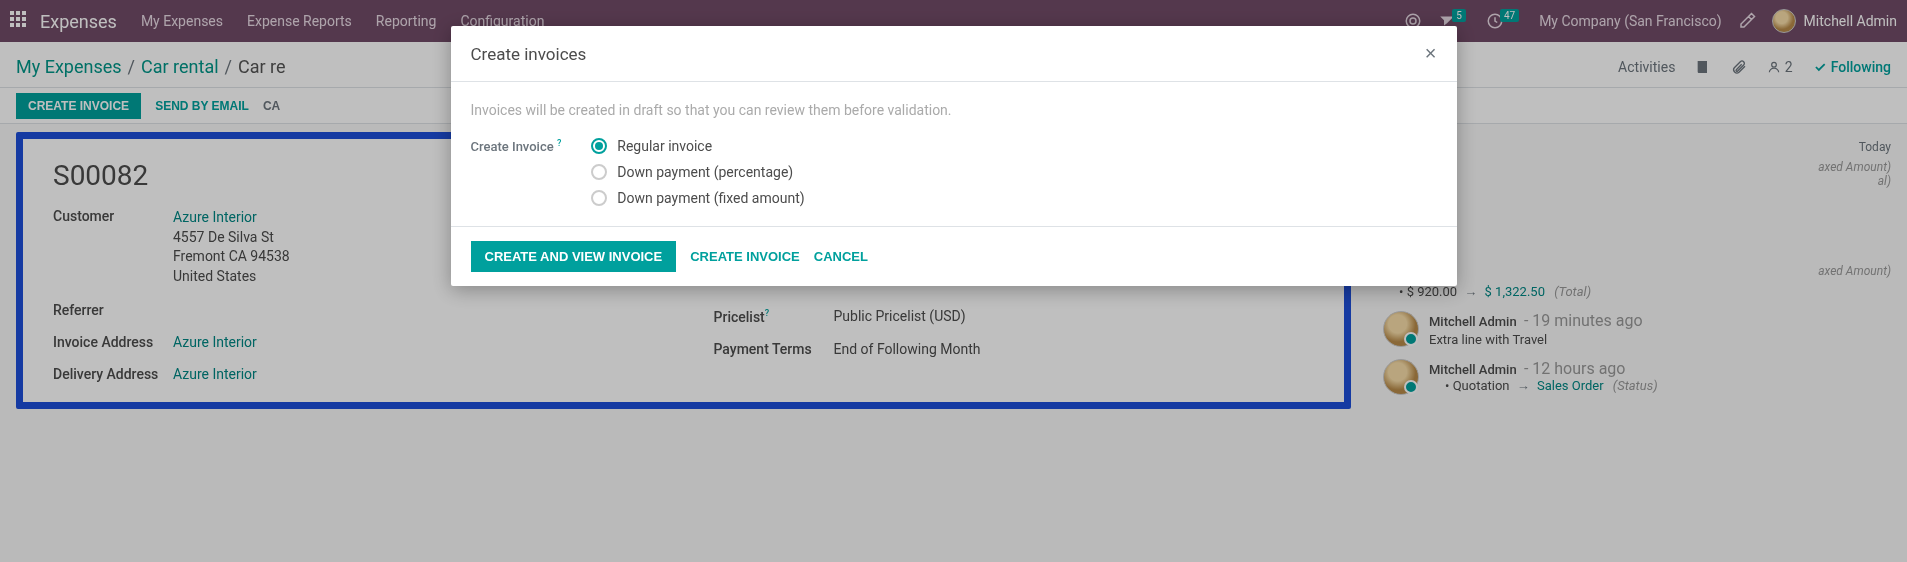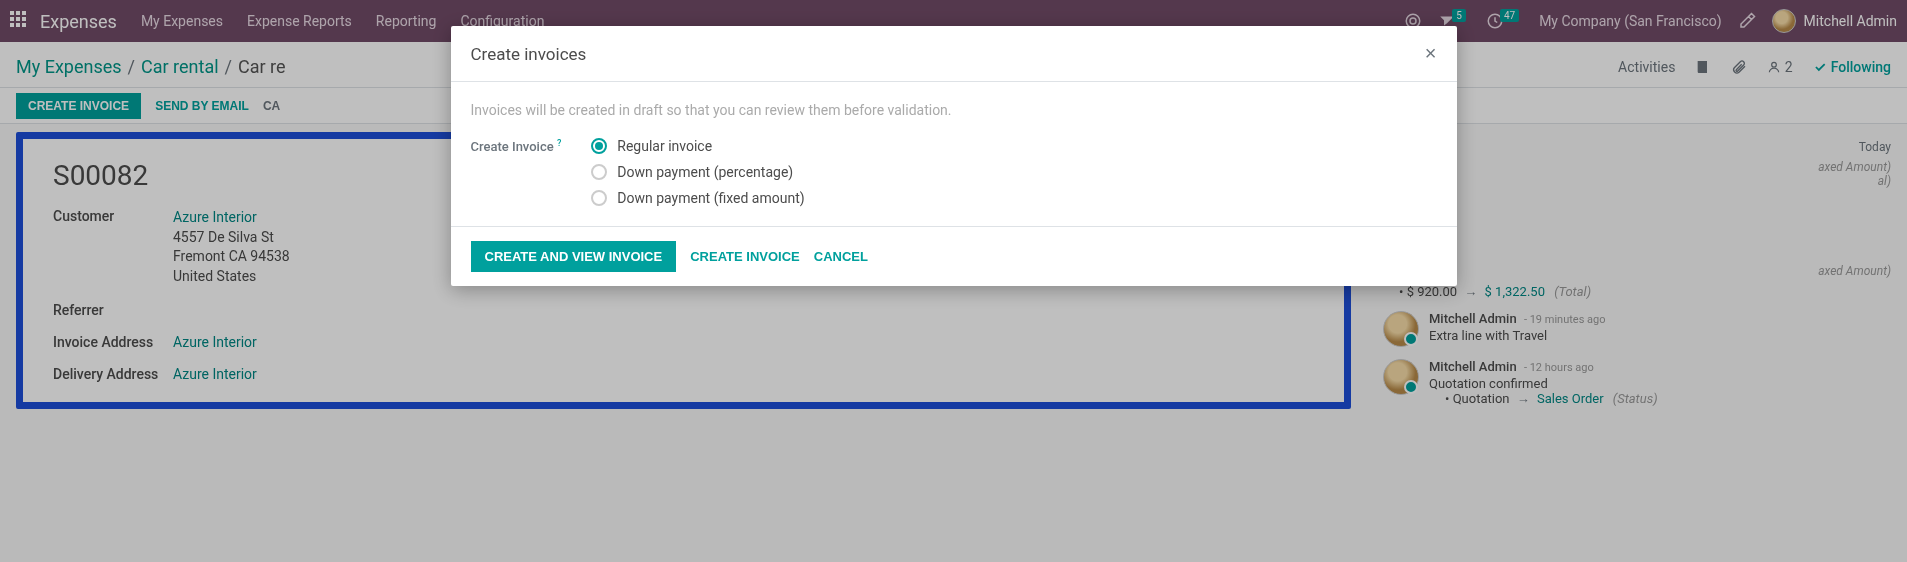--- a/index.html
+++ b/index.html
@@ -49,21 +49,21 @@
 .tiny-help { color: #00A09D; font-size: 9px; vertical-align: super; }
 
 
 .main-body { display: flex; }
 .chatter { width: 540px; padding: 16px; font-size: 13px; }
 .chatter .msg { display: flex; gap: 10px; margin-bottom: 12px; }
 .chatter .avatar-sm { width: 36px; height: 36px; border-radius: 50%; background: radial-gradient(circle at 40% 35%, #f7dda9 30%, #b88b4a 60%); border: 1px solid #ccc; position: relative; }
 .chatter .avatar-sm::after { content: ""; position: absolute; right: 0; bottom: 0; width: 10px; height: 10px; background: #00A09D; border-radius: 50%; border: 2px solid #fff; }
 .chatter .msg-body { flex: 1; }
 .chatter .author { font-weight: 500; color: #4c4c4c; }
-.chatter .time { color: #999; font-size: 11px; margin-left: 4px; }
+.chatter .time { color: #999; font-size: 16px; margin-left: 4px; }
 .chatter .content { color: #4c4c4c; margin-top: 2px; }
 .chatter .bullet { margin-left: 16px; }
 .chatter .link { color: #008784; cursor: pointer; }
 .chatter .status { color: #999; font-style: italic; margin-left: 6px; }
 .chatter .arrow { color: #6c757d; margin: 0 4px; }
 
 
 .overlay { position: fixed; inset: 0; background: rgba(0,0,0,0.25); z-index: 100; }
 
 
@@ -206,20 +206,33 @@
           </div>
           <div class="field-row" style="margin-top:16px;">
             <div class="label">Invoice Address</div>
             <div class="value">Azure Interior</div>
           </div>
           <div class="field-row" style="margin-top:16px;">
             <div class="label">Delivery Address</div>
             <div class="value">Azure Interior</div>
           </div>
         </div>
+        <div>
+          <div style="height:100px"></div>
+          <div class="field-row">
+            <div class="label">
+              <span>Pricelist</span><span class="tiny-help">?</span>
+            </div>
+            <div class="value plain">Public Pricelist (USD)</div>
+          </div>
+          <div class="field-row" style="margin-top:16px;">
+            <div class="label">Payment Terms</div>
+            <div class="value plain">End of Following Month</div>
+          </div>
+        </div>
       </div>
     </div>
   </div>
 
   <div class="chatter">
     <div style="text-align:right;color:#6c757d;font-size:12px;margin-bottom:6px">Today</div>
     <div style="text-align:right;color:#999;font-style:italic;font-size:12px">axed Amount)</div>
     <div style="text-align:right;color:#999;font-style:italic;font-size:12px;margin-bottom:6px">al)</div>
     <div style="height:70px"></div>
     <div style="text-align:right;color:#999;font-style:italic;font-size:12px;margin-bottom:6px">axed Amount)</div>
@@ -235,21 +248,20 @@
         <span class="author">Mitchell Admin</span>
         <span class="time">- 19 minutes ago</span>
         <div class="content">Extra line with Travel</div>
       </div>
     </div>
     <div class="msg">
       <div class="avatar-sm"></div>
       <div class="msg-body">
         <span class="author">Mitchell Admin</span>
         <span class="time">- 12 hours ago</span>
-        <div class="content">Quotation confirmed</div>
         <div class="bullet">
           • <span>Quotation</span>
           <span class="arrow">→</span>
           <span class="link">Sales Order</span>
           <span class="status">(Status)</span>
         </div>
       </div>
     </div>
   </div>
 </div>

